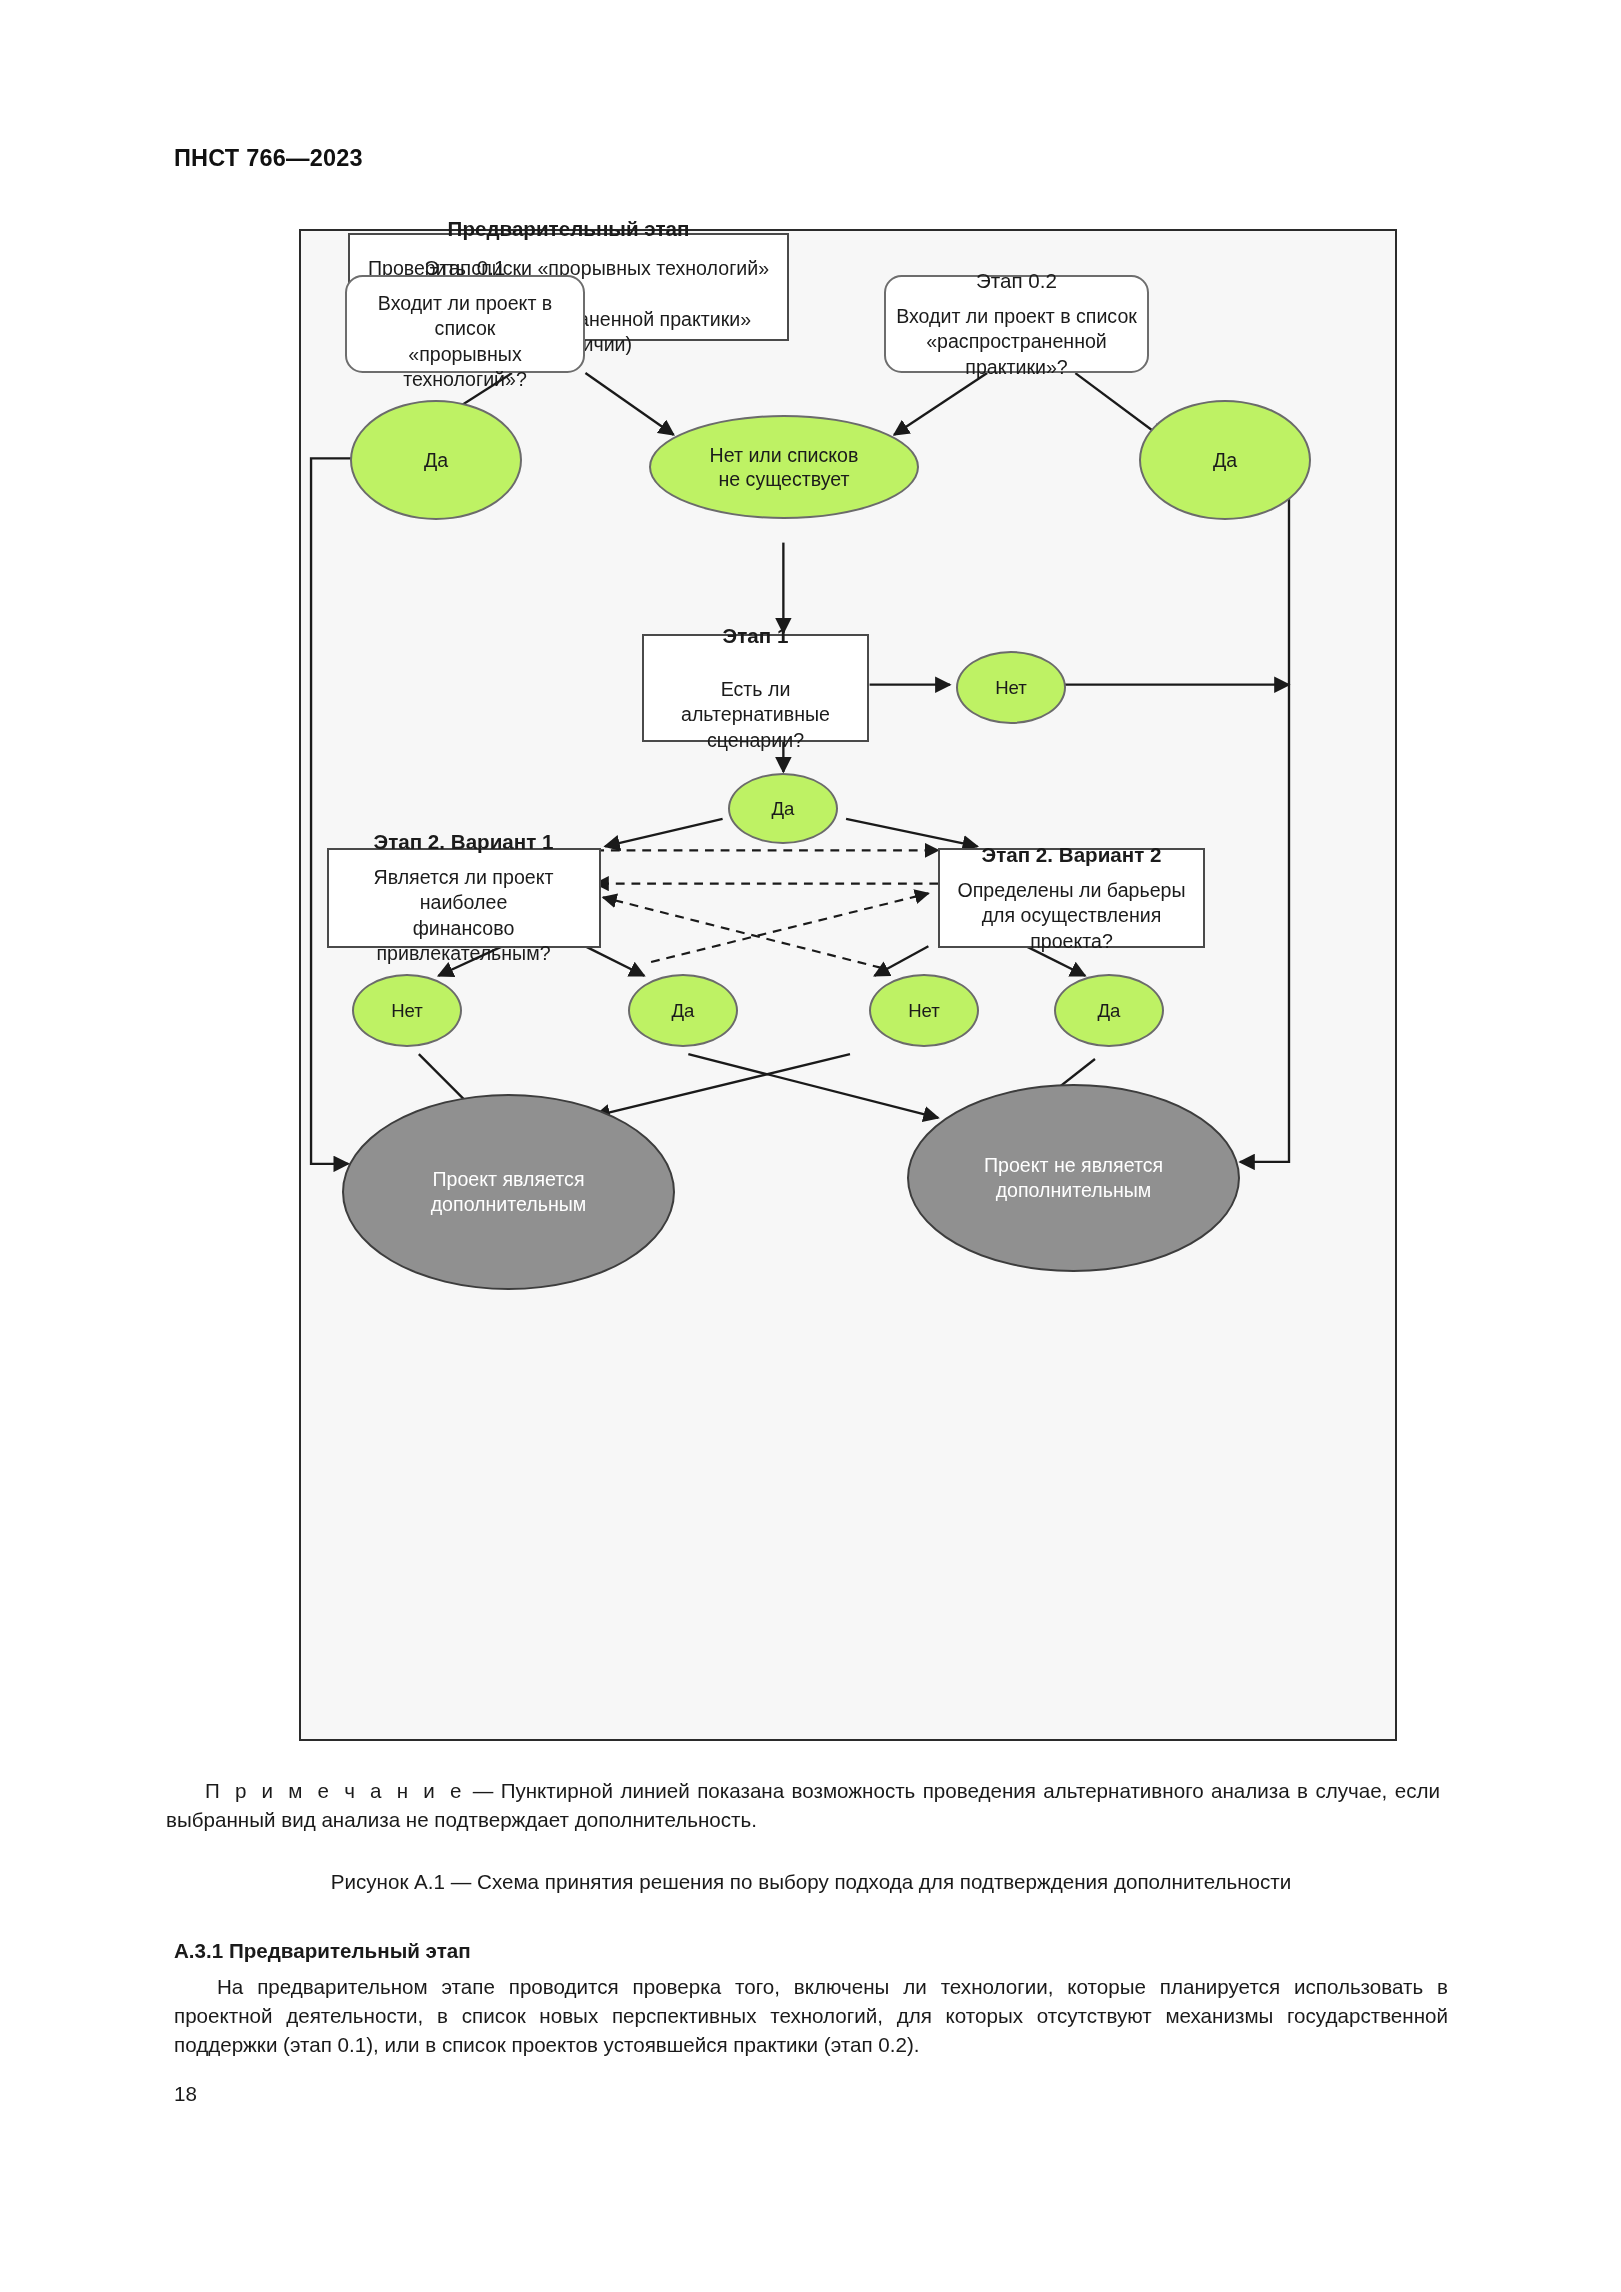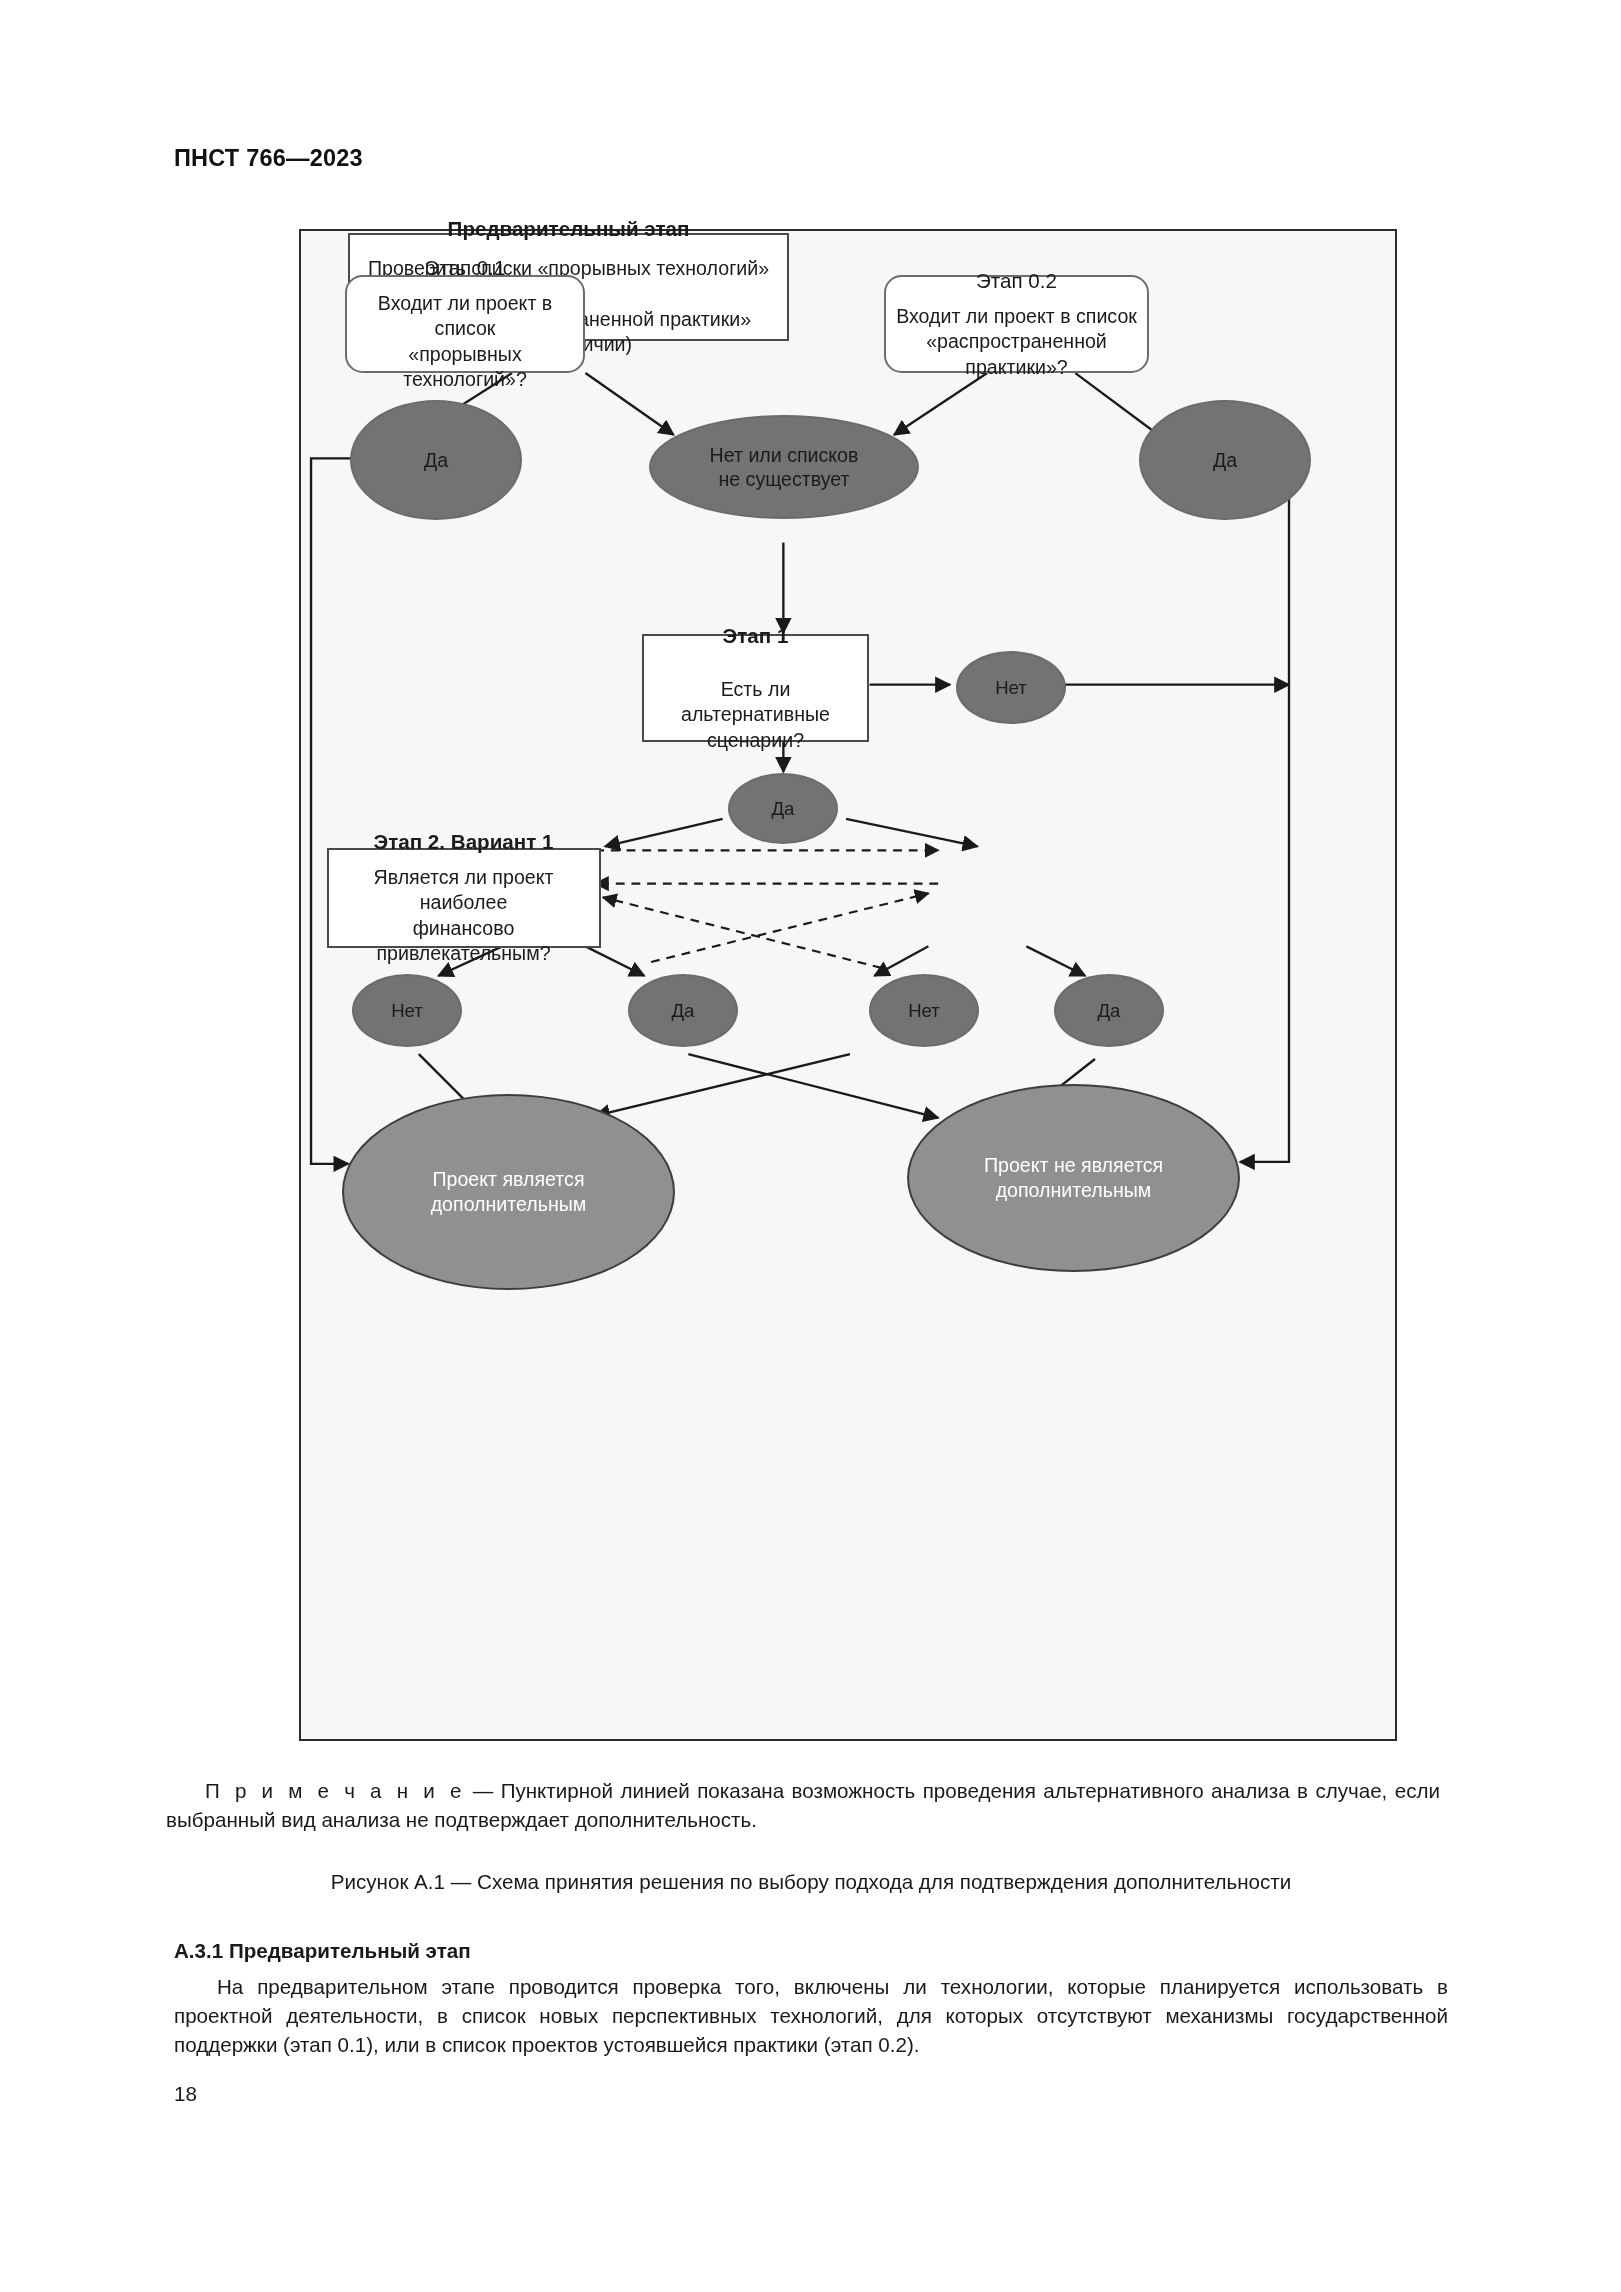--- a/index.html
+++ b/index.html
@@ -67,21 +67,21 @@
   }
 
   .rect-node {
     background: #ffffff;
     border: 2px solid #5a5a5a;
   }
   .rect-node.sharp { border-color: #4a4a4a; }
   .rect-node.round { border-radius: 17.6px; border-color: #6d6d6d; }
 
   .ellipse-node {
-    background: #737373;
+    background: #bef264;
     border: 2px solid #6b6b6b;
     border-radius: 50%;
   }
 
   .ellipse-node.filled {
     background: #909090;
     border: 2px solid #3d3d3d;
     color: #ffffff;
   }
 
@@ -279,20 +279,27 @@
     </div>
 
     <div class="node rect-node sharp" style="left:25.5px; top:617px; width:274px; height:100px; padding:5.9px 7.8px;">
       <div class="node-title">Этап 2. Вариант 1</div>
       <div class="node-body" style="margin-top:9.8px;">
         <div>Является ли проект наиболее</div>
         <div>финансово привлекательным?</div>
       </div>
     </div>
 
+    <div class="node rect-node sharp" style="left:637px; top:617px; width:267px; height:100px; padding:5.9px 7.8px;">
+      <div class="node-title">Этап 2. Вариант 2</div>
+      <div class="node-body" style="margin-top:9.8px;">
+        <div>Определены ли барьеры</div>
+        <div>для осуществления проекта?</div>
+      </div>
+    </div>
 
     <div class="node ellipse-node" style="left:51px; top:743px; width:110px; height:73px;">
       <div class="node-label small">Нет</div>
     </div>
 
     <div class="node ellipse-node" style="left:327px; top:743px; width:110px; height:73px;">
       <div class="node-label small">Да</div>
     </div>
 
     <div class="node ellipse-node" style="left:568px; top:743px; width:110px; height:73px;">

